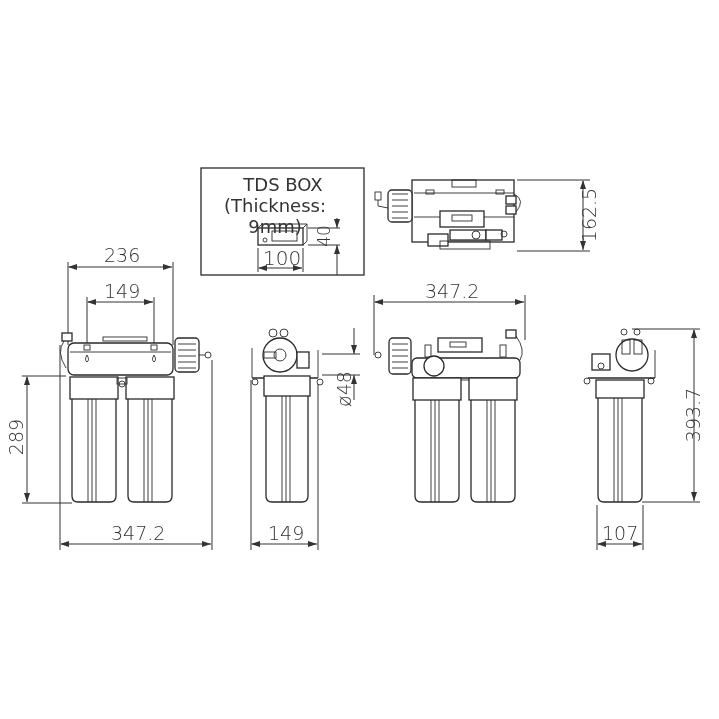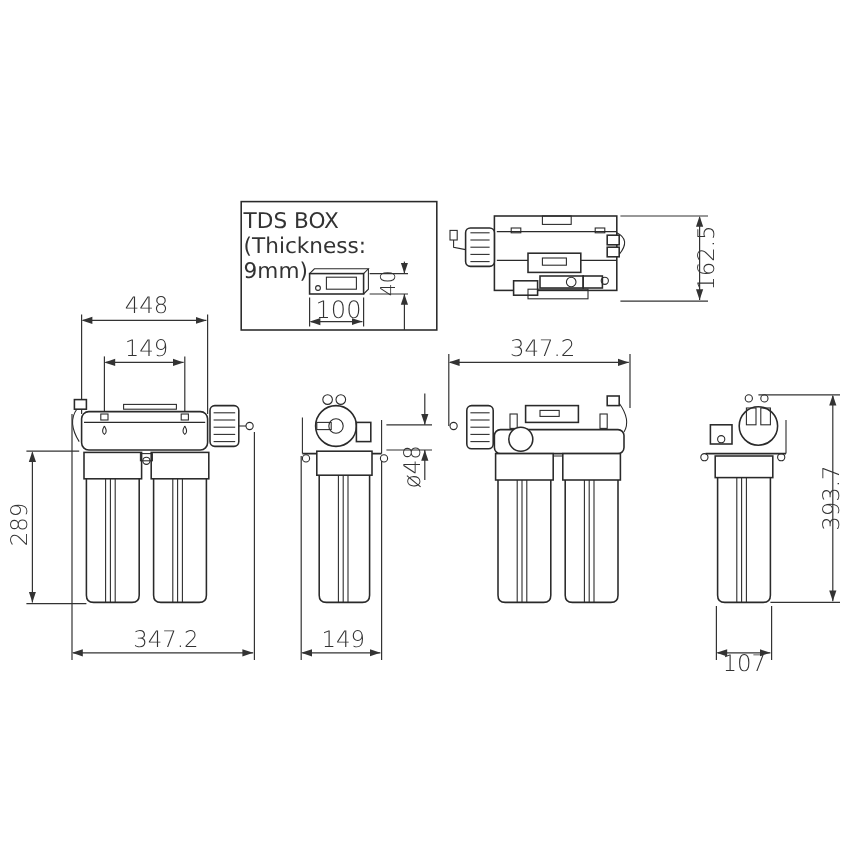--- a/index.html
+++ b/index.html
@@ -4,21 +4,21 @@
 <style>
   html, body { margin:0; padding:0; background:#ffffff; }
   body { width:719px; height:719px; position:relative; overflow:hidden; font-family:"DejaVu Sans", sans-serif; }
   svg { position:absolute; left:0; top:0; }
   .ln { stroke:#2a2a2a; stroke-width:1.3; fill:none; }
   .thin { stroke:#2a2a2a; stroke-width:0.9; fill:none; }
   .fillw { fill:#ffffff; stroke:#2a2a2a; stroke-width:1.3; }
   .dim { stroke:#333; stroke-width:1; fill:none; }
   .lbl { position:absolute; font-family:"DejaVu Sans", sans-serif; color:#333; font-size:19px; letter-spacing:0px; white-space:nowrap; font-weight:300; }
   .vert { transform-origin:center center; transform:rotate(-90deg); }
-  .box-title { position:absolute; font-size:18px; color:#333; width:160px; font-family:"DejaVu Sans", sans-serif; }
+  .box-title { position:absolute; font-size:18px; color:#333; text-align:center; width:160px; font-family:"DejaVu Sans", sans-serif; }
 </style>
 </head>
 <body>
 
 <svg width="719" height="719" viewBox="0 0 719 719">
   <defs>
     <marker id="arr" markerWidth="10" markerHeight="8" refX="9" refY="4" orient="auto" markerUnits="userSpaceOnUse">
       <path d="M0,1 L9,4 L0,7 Z" fill="#333"></path>
     </marker>
     <marker id="arrs" markerWidth="10" markerHeight="8" refX="1" refY="4" orient="auto" markerUnits="userSpaceOnUse">
@@ -224,24 +224,24 @@
   </g>
 </svg>
 
 <div class="box-title" style="left:203px; top:174px;">TDS BOX</div>
 <div class="box-title" style="left:203px; top:195px; width:144px;">(Thickness: 9mm)</div>
 <div class="lbl" style="left:263px; top:246px; font-size:20px;">100</div>
 <div class="lbl vert" style="left:313px; top:226px; font-size:17px;">40</div>
 
 <div class="lbl vert" style="left:562px; top:204px;">162.5</div>
 
-<div class="lbl" style="left:104px; top:244px;">448</div>
+<div class="lbl" style="left:104px; top:244px;">236</div>
 <div class="lbl" style="left:104px; top:280px;">149</div>
 <div class="lbl vert" style="left:-2px; top:426px;">289</div>
 <div class="lbl" style="left:111px; top:522px;">347.2</div>
 
 <div class="lbl" style="left:268px; top:522px;">149</div>
 <div class="lbl vert" style="left:326px; top:378px;">ø48</div>
 
 <div class="lbl" style="left:425px; top:280px;">347.2</div>
 
 <div class="lbl vert" style="left:666px; top:404px;">393.7</div>
-<div class="lbl" style="left:602px; top:522px;margin-top:20px;">107</div>
+<div class="lbl" style="left:602px; top:522px;">107</div>
 
 </body></html>

